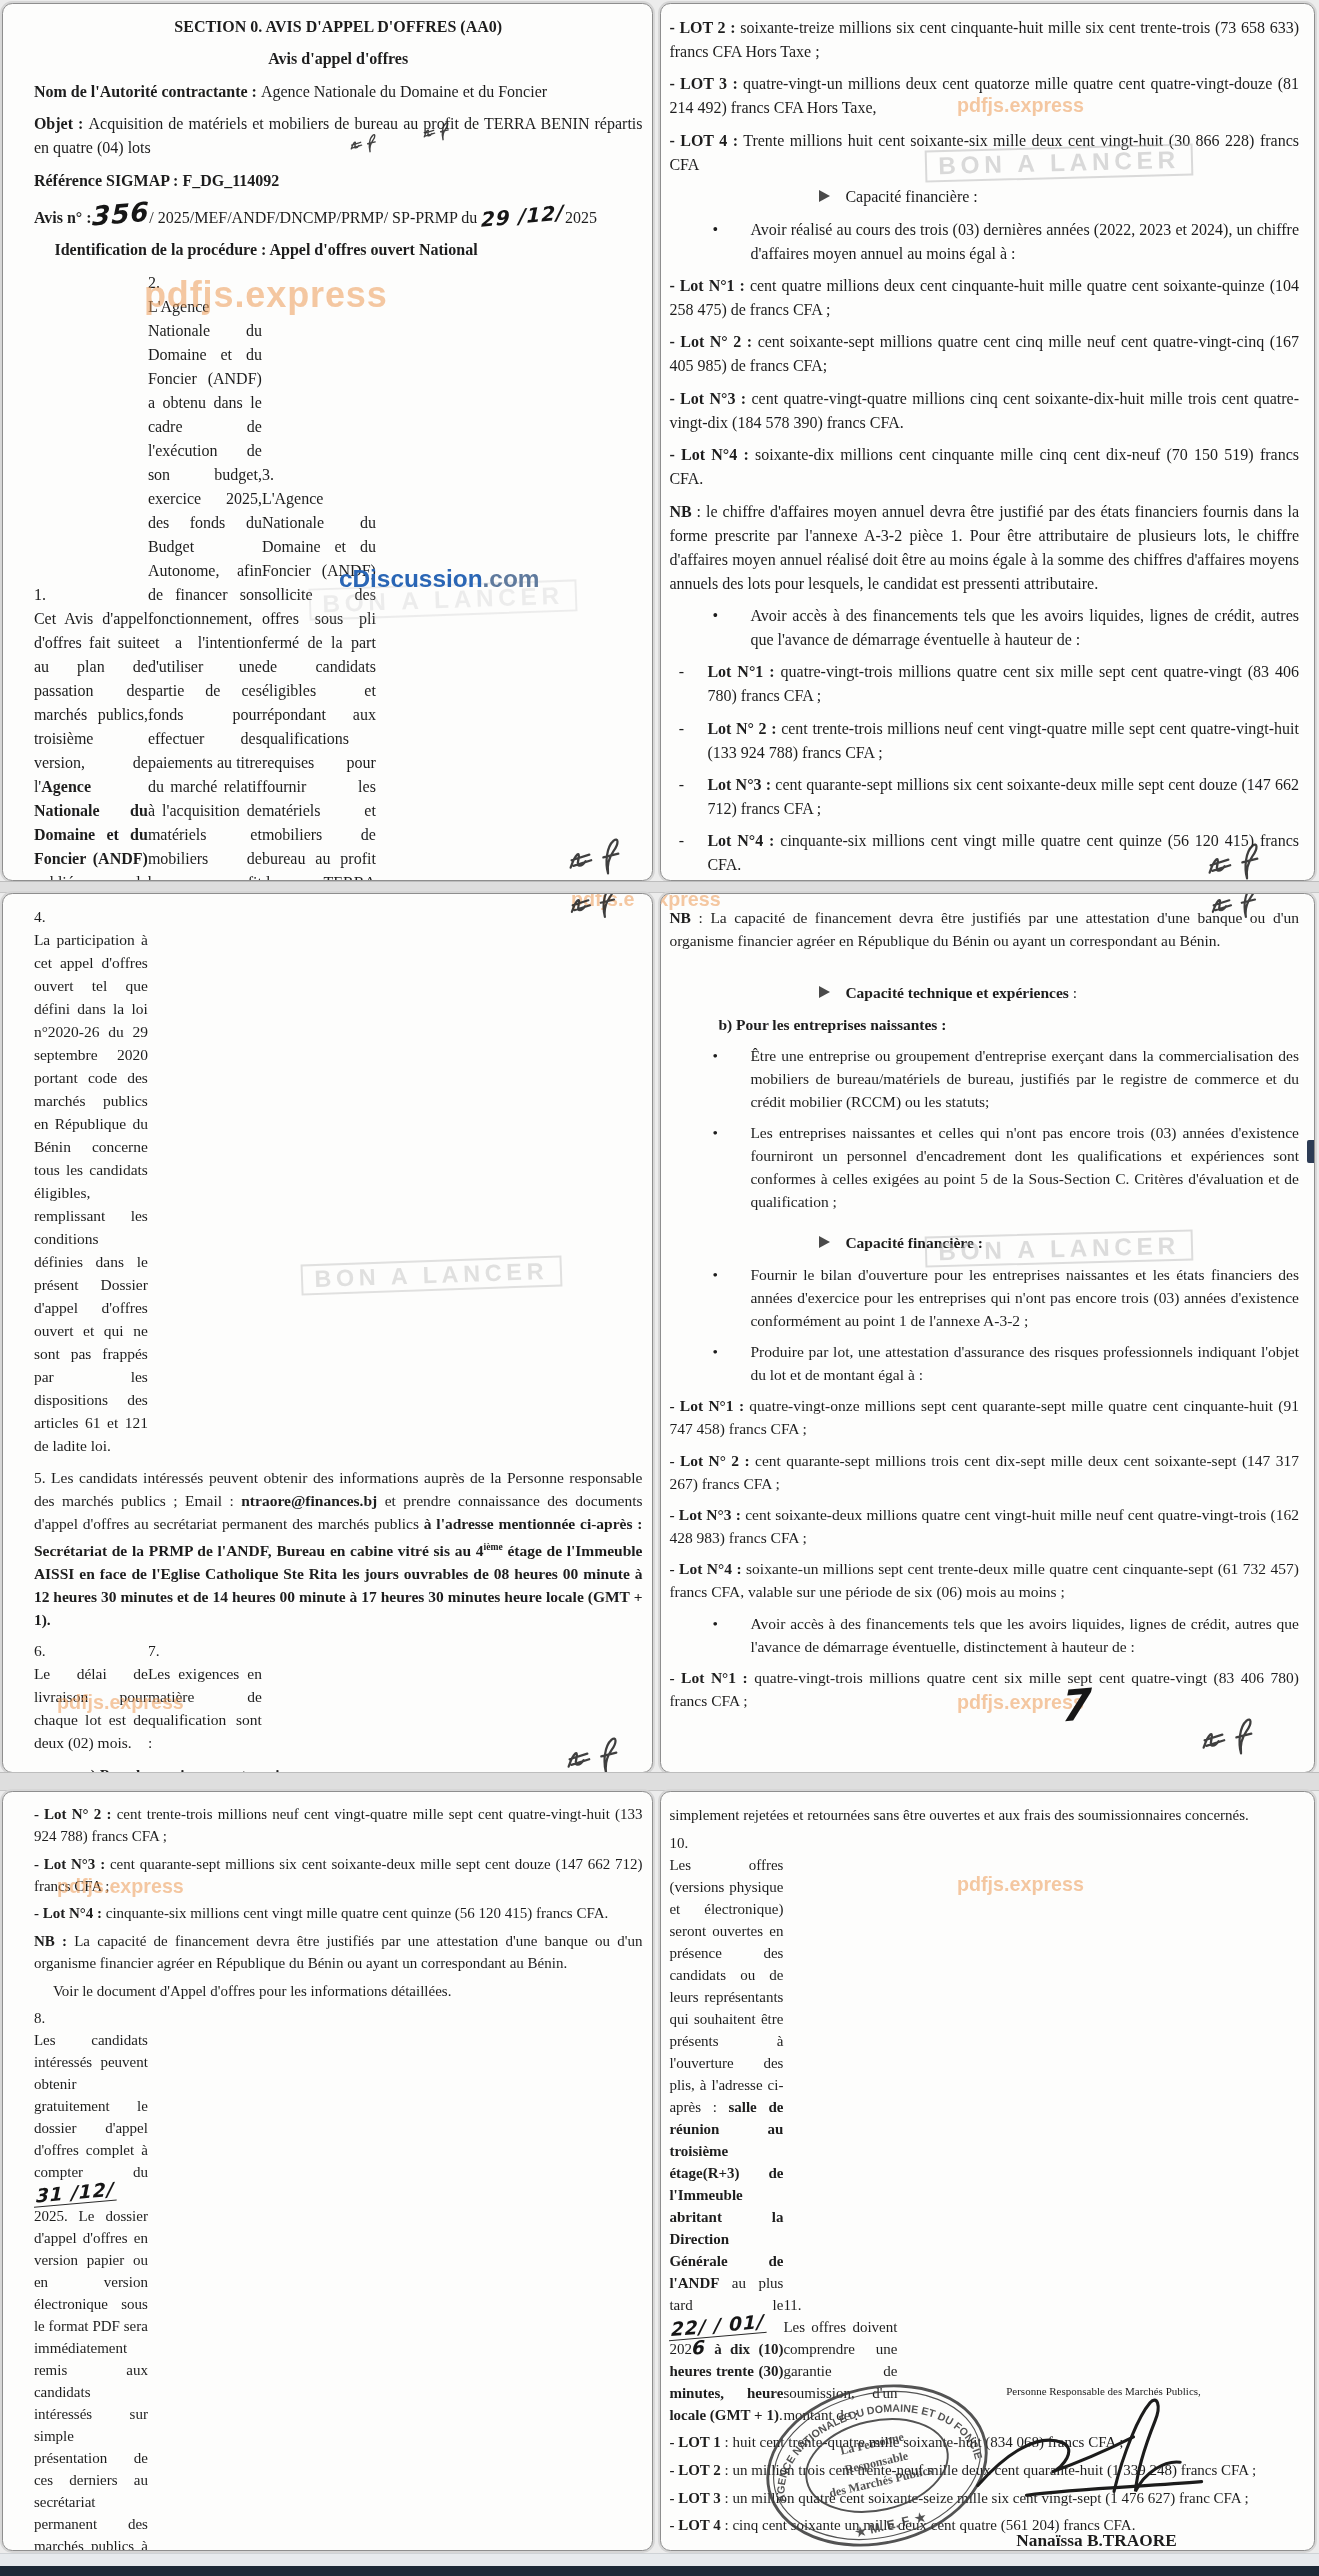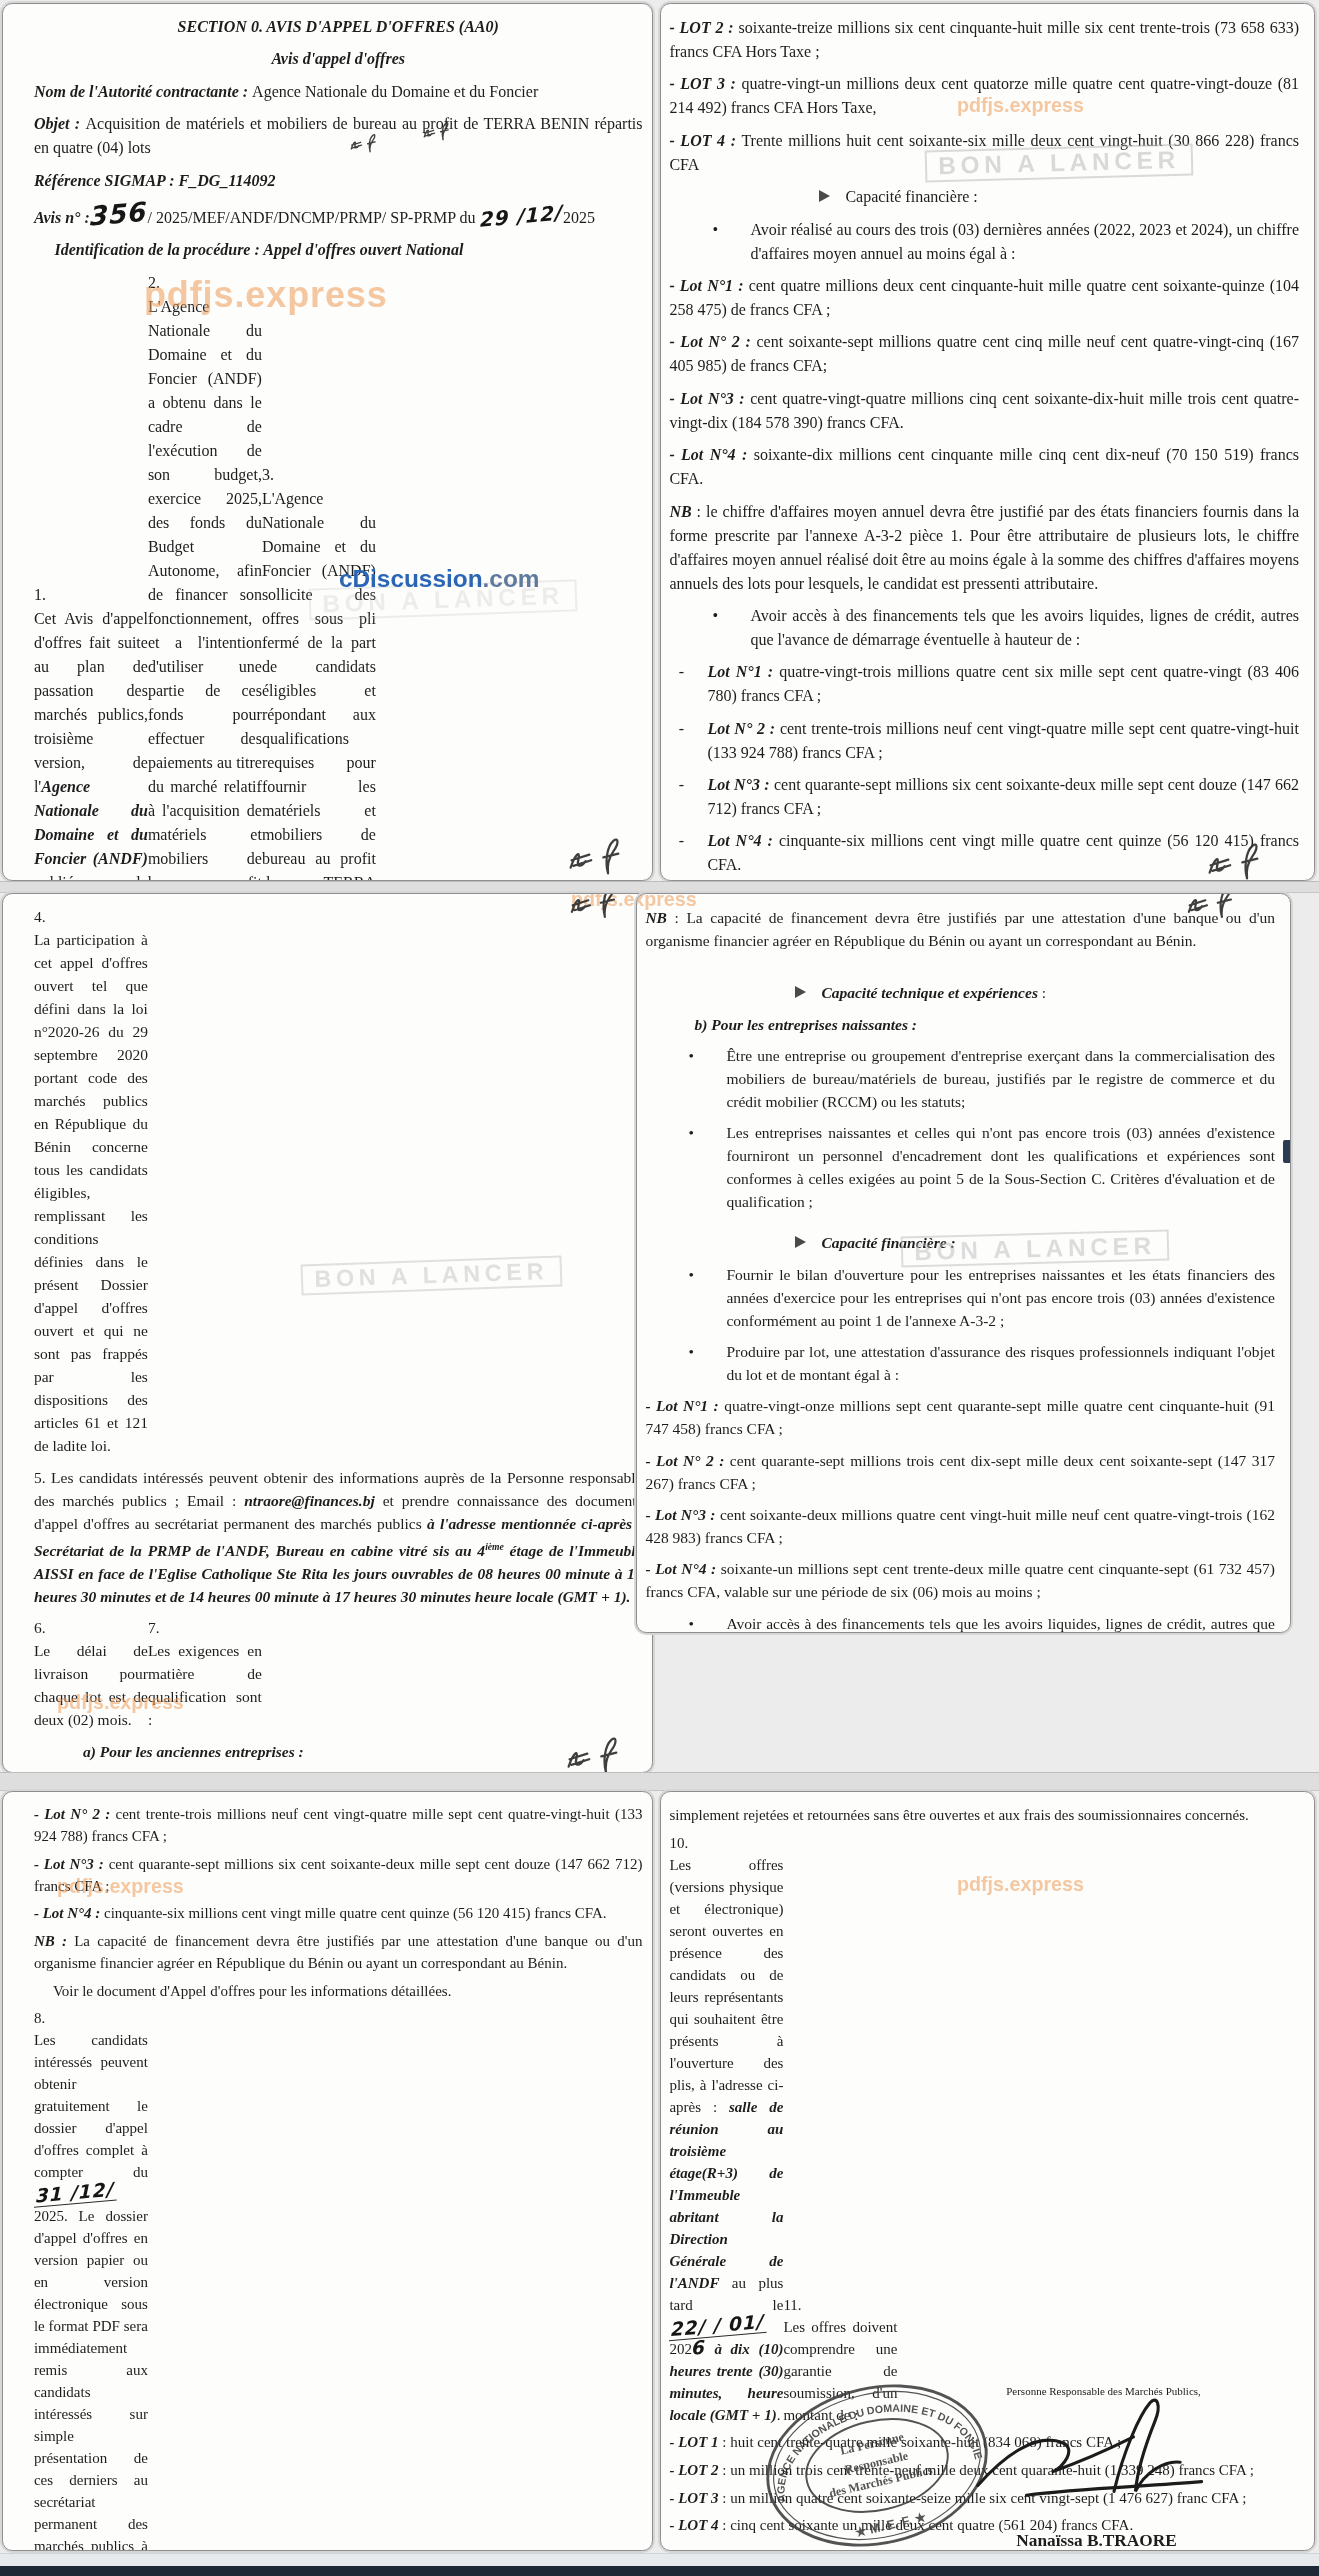--- a/index.html
+++ b/index.html
@@ -8,21 +8,21 @@
         box-sizing:border-box;overflow:hidden;font-family:"Liberation Serif",serif;color:#1d1d1d;
         text-align:justify;box-shadow:0 0 0 1.9px #d6d6d6;}
   .row1{font-size:16px;line-height:24px;}
   .row2{font-size:15.5px;line-height:23px;}
   .row3{font-size:15px;line-height:22px;}
   .cl{padding:11.3px 9.4px 0 31px;}
   .cr{padding:12.2px 15px 0 8.4px;}
   .blk{margin:0 0 8.4px;position:relative;}
   .row3 .blk{margin-bottom:5.6px;}
   .center{text-align:center;}
-  .b{font-weight:700;font-style:italic;}
+  .b{font-weight:700;}
   .sup{font-size:.62em;vertical-align:super;}
   .num{display:inline-block;width:114px;}
   .bullet{position:relative;}
   .cr .bullet{padding-left:81px;}
   .cr .bullet .bl{position:absolute;left:43px;top:0;}
   .dash{position:relative;padding-left:38px;}
   .dash .dl{position:absolute;left:9.4px;top:0;}
   .arrow{text-align:left;}
   .cr .arrow{padding-left:150px;}
   .ar{display:inline-block;width:0;height:0;border-left:11.3px solid #4a4a4a;
@@ -124,21 +124,21 @@
         </g>
       </svg>
     <svg class="paraph" style="left:559px;top:840px;width:60px;height:43px;" viewBox="0 0 64 46">
         <g fill="none" stroke="#2b2b2b" stroke-width="2.4" stroke-linecap="round" opacity=".9">
           <path d="M7 35 C12 20 18 15 15 28 C13 35 19 34 23 28 M8 27 L27 21 M10 33 L29 27"></path>
           <path d="M47 41 C44 30 45 13 53 6 C58 2 59 9 53 17 C48 24 46 33 47 41 M42 24 L58 20"></path>
         </g>
       </svg>
   <div class="blk num"><span class="num">4.</span><span>La participation à cet appel d'offres ouvert tel que défini dans la loi n°2020-26 du 29 septembre 2020 portant code des marchés publics en République du Bénin concerne tous les candidats éligibles, remplissant les conditions définies dans le présent Dossier d'appel d'offres ouvert et qui ne sont pas frappés par les dispositions des articles 61 et 121 de ladite loi.</span></div><div class="blk p"><span>5. Les candidats intéressés peuvent obtenir des informations auprès de la Personne responsable des marchés publics ; Email : </span><span class="b">ntraore@finances.bj</span><span> et prendre connaissance des documents d'appel d'offres au secrétariat permanent des marchés publics </span><span class="b">à l'adresse mentionnée ci-après : Secrétariat de la PRMP de l'ANDF, Bureau en cabine vitré sis au 4</span><span class="b sup">ième</span><span class="b"> étage de l'Immeuble AISSI en face de l'Eglise Catholique Ste Rita les jours ouvrables de 08 heures 00 minute à 12 heures 30 minutes et de 14 heures 00 minute à 17 heures 30 minutes heure locale (GMT + 1).</span></div><div class="blk num"><span class="num">6.</span><span>Le délai de livraison  pour chaque lot est de deux (02) mois.</span></div><div class="blk num"><span class="num">7.</span><span>Les exigences en matière de qualification sont :</span></div><div class="blk sub"><span class="b">a)  Pour les anciennes entreprises :</span></div></div>
 
-  <div class="page row2 cr" style="left:636px;top:893px;width:655px;height:740px;">
+  <div class="page row2 cr" style="left:660px;top:893px;width:655px;height:880px;">
     <span class="wm wm-sm" style="left:-3.8px;top:-5.6px;">xpress</span>
     <div class="bon" style="left:264px;top:339px;opacity:.5;">BON A LANCER</div>
     <span class="wm wm-sm" style="left:296px;top:797px;">pdfjs.express</span>
     <span class="seven hand" style="left:401px;top:790px;">7</span>
     <svg class="paraph" style="left:536px;top:821px;width:60px;height:43px;" viewBox="0 0 64 46">
         <g fill="none" stroke="#2b2b2b" stroke-width="2.4" stroke-linecap="round" opacity=".9">
           <path d="M7 35 C12 20 18 15 15 28 C13 35 19 34 23 28 M8 27 L27 21 M10 33 L29 27"></path>
           <path d="M47 41 C44 30 45 13 53 6 C58 2 59 9 53 17 C48 24 46 33 47 41 M42 24 L58 20"></path>
         </g>
       </svg>

